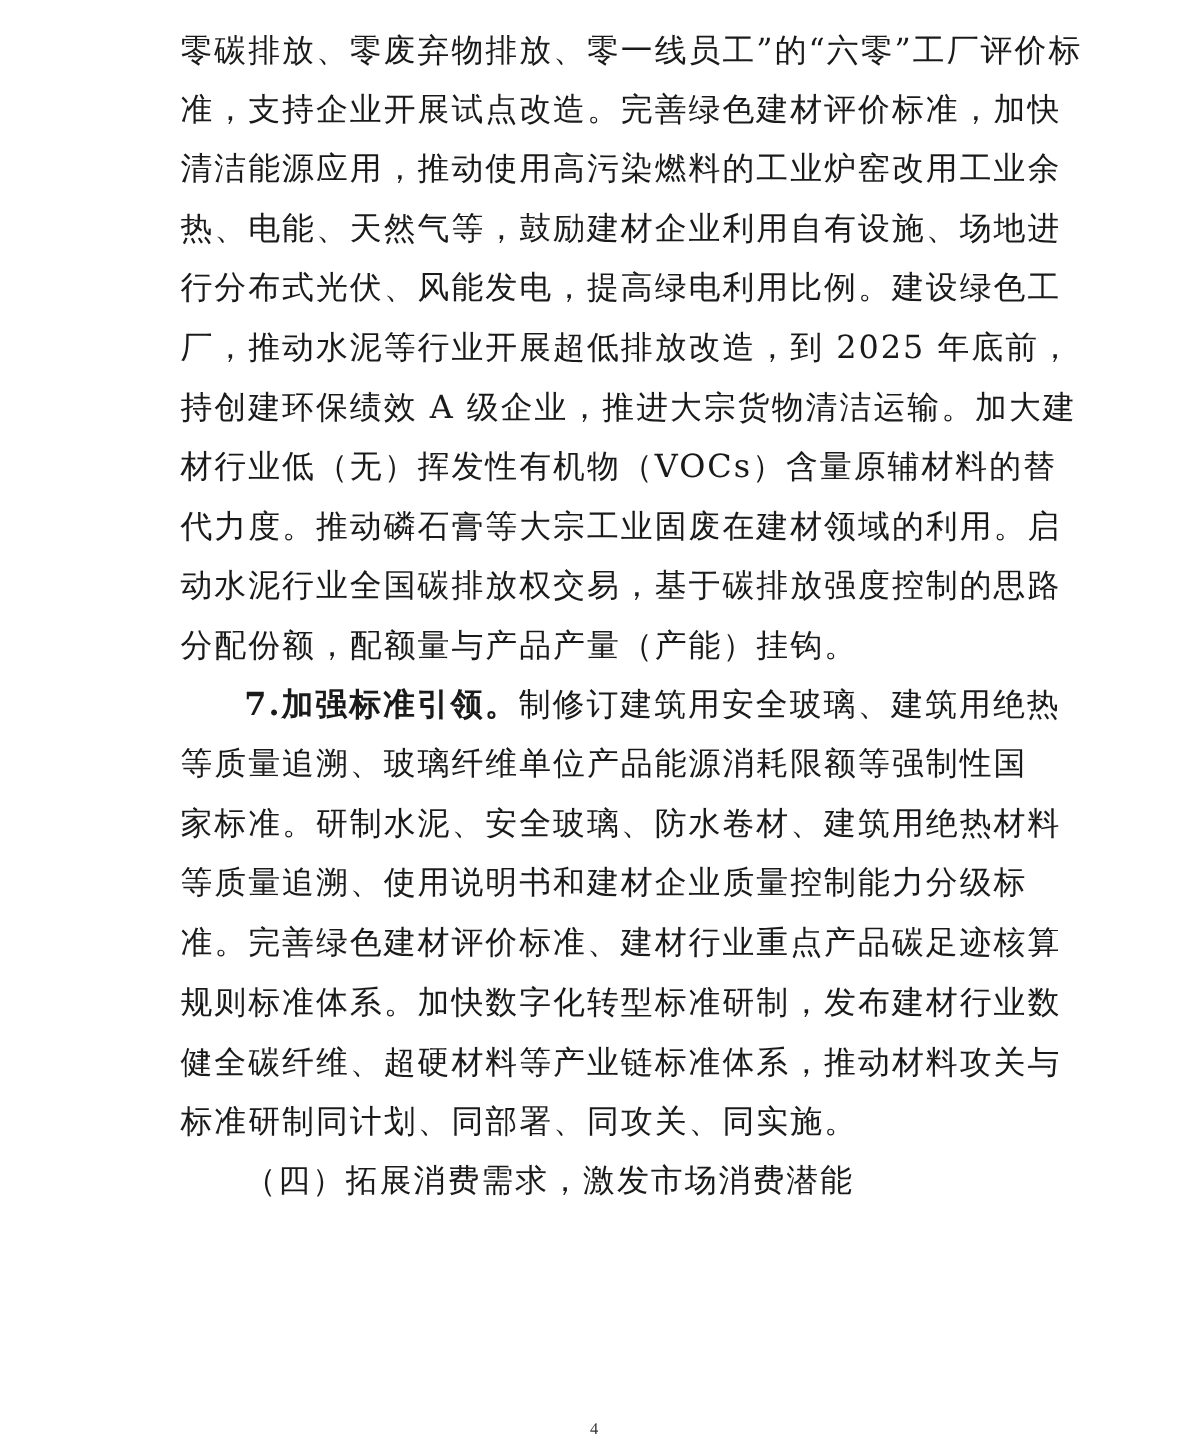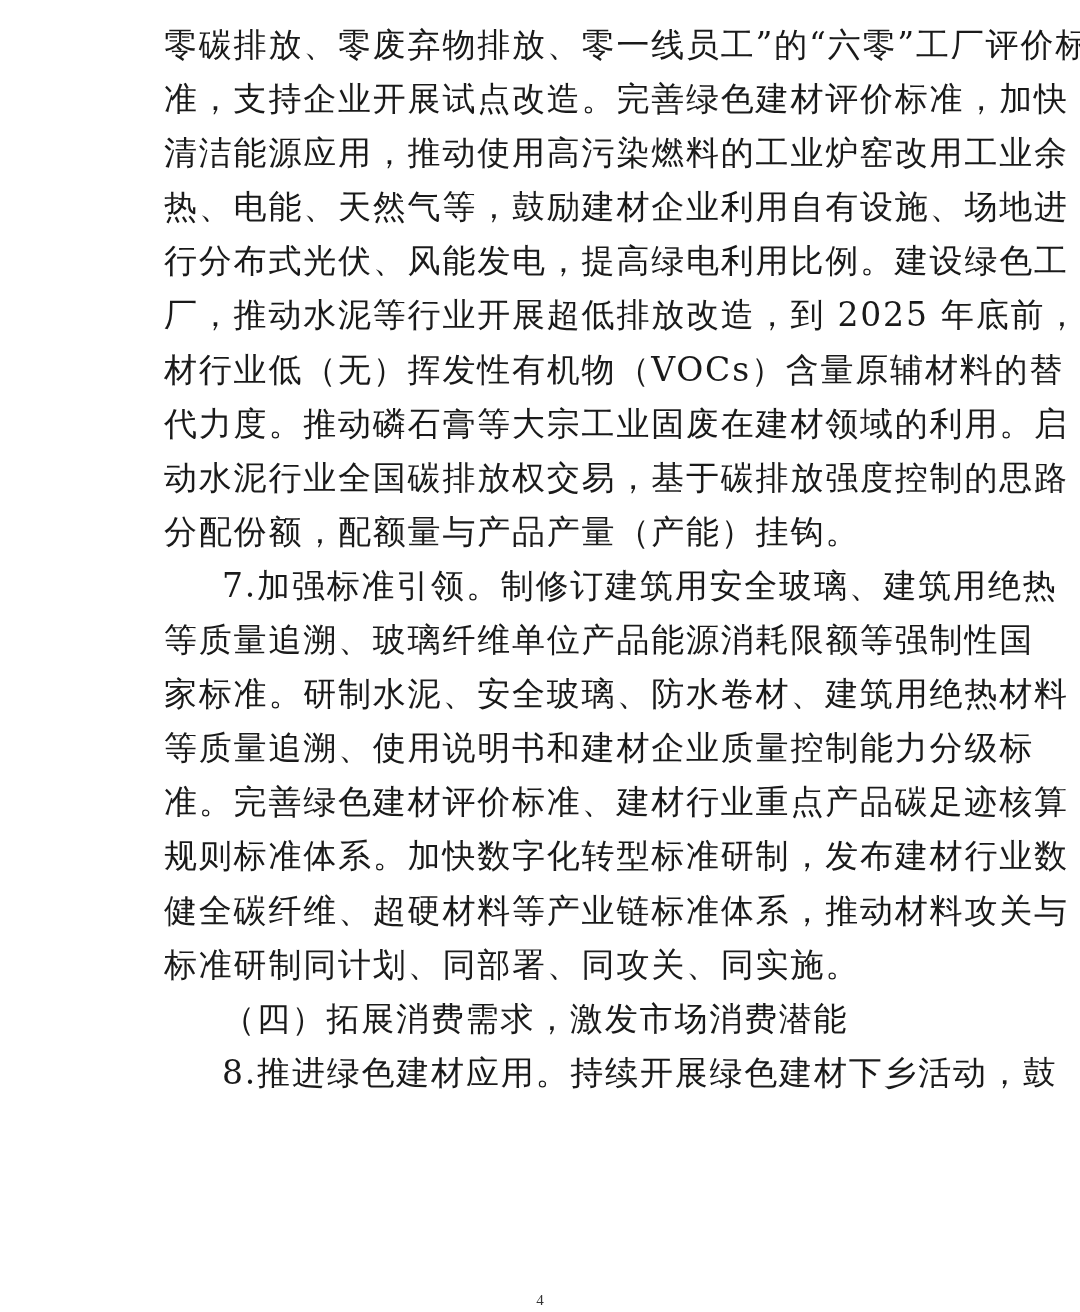--- a/index.html
+++ b/index.html
@@ -17,39 +17,39 @@
   }
   .page {
     position: absolute;
     left: 164px;
     top: 18px;
     width: 756px;
   }
   .line {
     height: 54.1px;
     line-height: 54.1px;
-    font-size: 33px;
+    font-size: 29px;
     letter-spacing: 1.8px;
     white-space: nowrap;
     overflow: visible;
     text-align: justify;
     text-align-last: justify;
   }
   .line.last {
     text-align-last: left;
   }
   .line.indent {
     padding-left: 58px;
   }
   .line.heading-line {
     padding-left: 58px;
     text-align-last: left;
   }
   .bold {
-    font-weight: normal;
+    font-weight: bold;
   }
   .page-number {
     position: absolute;
     left: 0;
     width: 1080px;
     top: 1292px;
     text-align: center;
     font-size: 15px;
     font-family: "Liberation Serif", serif;
     color: #333;
@@ -60,20 +60,21 @@
 
 <div class="page">
 
   <div>
     <div class="line">零碳排放、零废弃物排放、零一线员工”的“六零”工厂评价标</div>
     <div class="line">准，支持企业开展试点改造。完善绿色建材评价标准，加快</div>
     <div class="line">清洁能源应用，推动使用高污染燃料的工业炉窑改用工业余</div>
     <div class="line">热、电能、天然气等，鼓励建材企业利用自有设施、场地进</div>
     <div class="line">行分布式光伏、风能发电，提高绿电利用比例。建设绿色工</div>
     <div class="line">厂，推动水泥等行业开展超低排放改造，到 2025 年底前，</div>
+    <div class="line">持创建环保绩效 A 级企业，推进大宗货物清洁运输。加大建</div>
     <div class="line">材行业低（无）挥发性有机物（VOCs）含量原辅材料的替</div>
     <div class="line">代力度。推动磷石膏等大宗工业固废在建材领域的利用。启</div>
     <div class="line">动水泥行业全国碳排放权交易，基于碳排放强度控制的思路</div>
     <div class="line last">分配份额，配额量与产品产量（产能）挂钩。</div>
   </div>
 
   <div>
     <div class="line indent">
       <span class="bold">7.加强标准引领。</span><span>制修订建筑用安全玻璃、建筑用绝热</span>
     </div>
@@ -81,21 +82,16 @@
     <div class="line">家标准。研制水泥、安全玻璃、防水卷材、建筑用绝热材料</div>
     <div class="line">等质量追溯、使用说明书和建材企业质量控制能力分级标</div>
     <div class="line">准。完善绿色建材评价标准、建材行业重点产品碳足迹核算</div>
     <div class="line">规则标准体系。加快数字化转型标准研制，发布建材行业数</div>
     <div class="line">健全碳纤维、超硬材料等产业链标准体系，推动材料攻关与</div>
     <div class="line last">标准研制同计划、同部署、同攻关、同实施。</div>
   </div>
 
   <div class="line heading-line">（四）拓展消费需求，激发市场消费潜能</div>
 
-  <div>
-    <div class="line indent">
-      <span class="bold">8.推进绿色建材应用。</span><span>持续开展绿色建材下乡活动，鼓</span>
-    </div>
-  </div>
 
 </div>
 
 <div class="page-number">4</div>
 
 </body></html>

